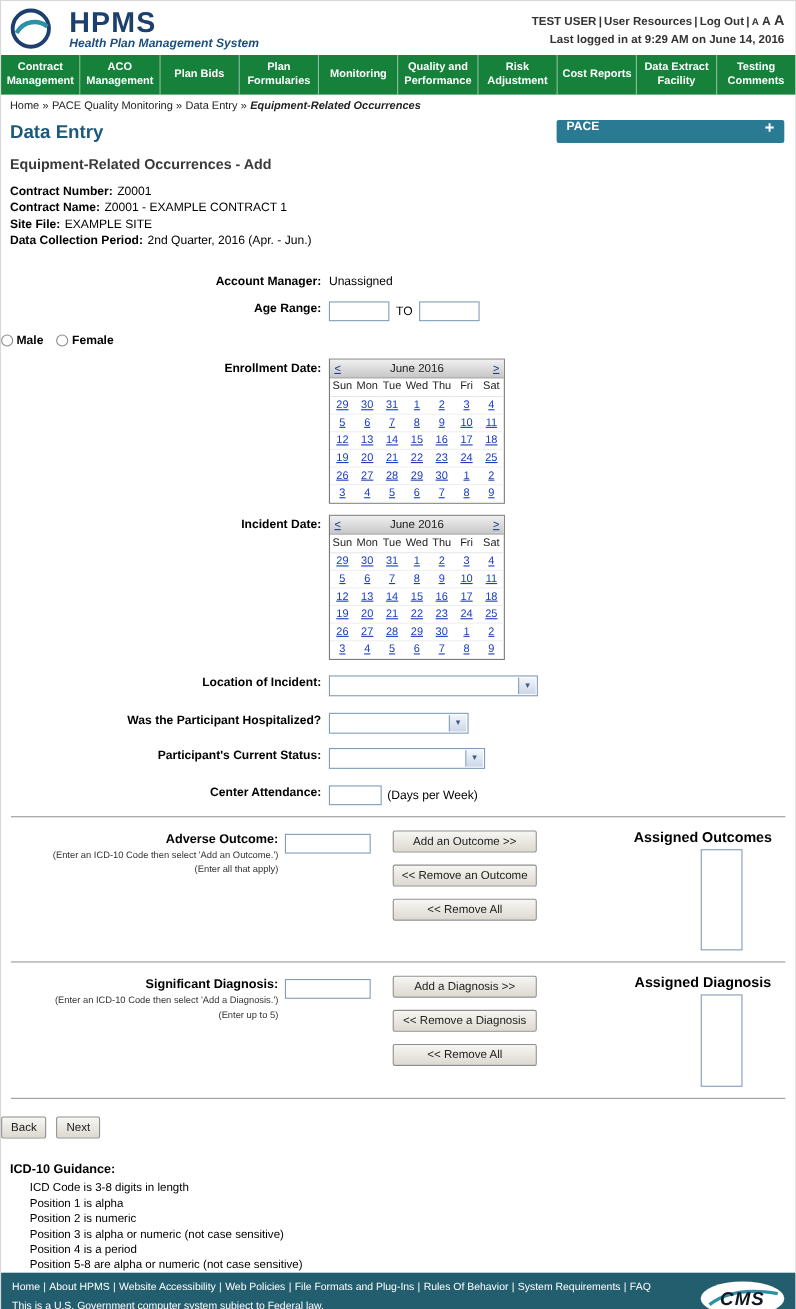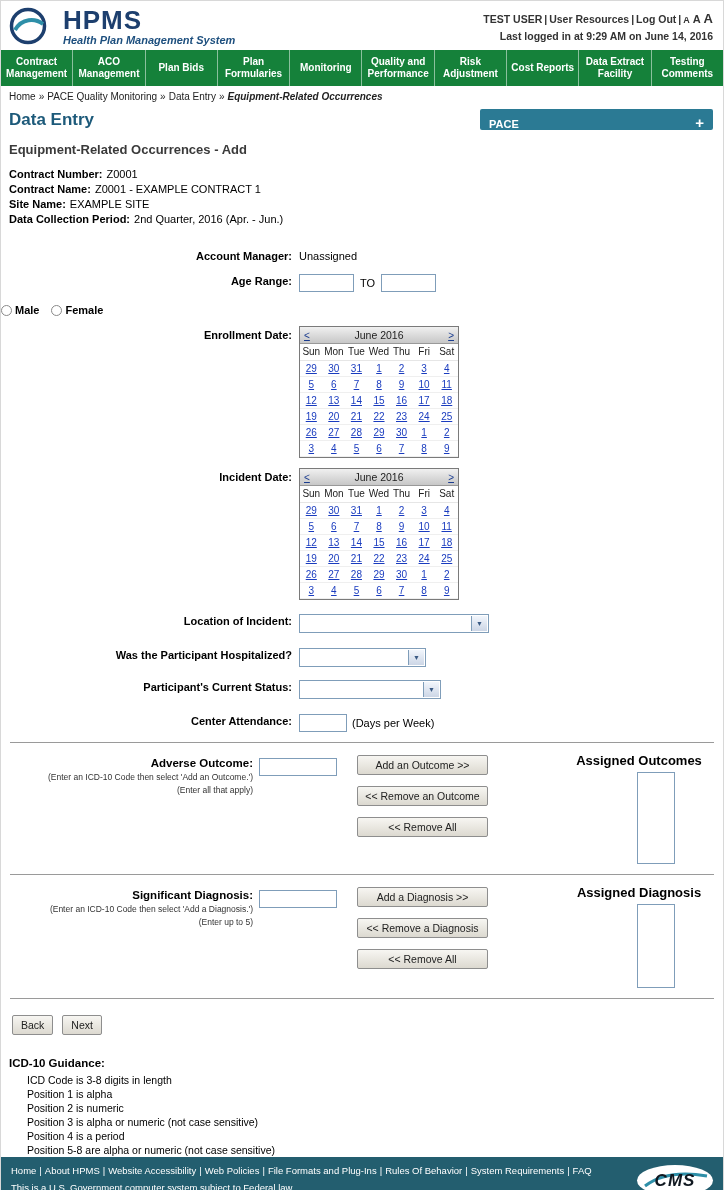--- a/index.html
+++ b/index.html
@@ -28,21 +28,21 @@
 
   
   .breadcrumb { font-size:10px; color:#222; padding:5px 8px 3px; }
   .crumb { cursor:pointer; }
   .crumb.last { font-weight:bold; font-style:italic; cursor:default; }
   .bsep { margin:0 3px; }
 
   
   .titlebar { display:flex; justify-content:space-between; align-items:center; padding:4px 10px 2px 8px; }
   .page-title { font-size:17px; font-weight:bold; color:#1d5a7a; }
-  .pace-bar { width:233px; height:21px; background:#2b7a94; color:#fff; display:flex; align-items:flex-end;
+  .pace-bar { width:207px; height:21px; background:#2b7a94; color:#fff; display:flex; align-items:flex-start;
               justify-content:space-between; padding:0 9px; font-size:11px; font-weight:bold; border-radius:2px; cursor:pointer; }
   .pace-plus { font-size:15px; line-height:15px; }
 
   .section-title { font-size:13px; font-weight:bold; color:#3a3a3a; padding:10px 8px 0; }
 
   .contract-info { padding:10px 8px 0; font-size:11px; line-height:15px; }
   .contract-info b { margin-right:4px; }
 
   
   .form { margin-top:20px; }
@@ -86,21 +86,21 @@
   .io-buttons { margin-left:20px; display:flex; flex-direction:column; gap:11px; padding-top:2px; }
   .gbtn { width:131px; background:linear-gradient(#f7f6f2,#dcd9d0); border:1px solid #8e8e8e; border-radius:2px;
           font-size:10.5px; padding:3px 0; font-family:inherit; cursor:pointer; color:#222; }
   .io-assigned { margin-left:auto; width:152px; }
   .io-assigned-label { font-weight:bold; font-size:13px; text-align:center; }
   .listbox { width:38px; border:1px solid #7f9db9; background:#fff; margin:4px 0 0 74px; }
   .lb-outcomes { height:92px; }
   .lb-diagnosis { height:84px; }
 
   
-  .actions { padding:0 11px; margin-top:6px; display:flex; gap:9px; }
+  .actions { padding:0 0; margin-top:6px; display:flex; gap:9px; }
   .sbtn { min-width:38px; background:linear-gradient(#f7f6f2,#dcd9d0); border:1px solid #8e8e8e; border-radius:2px;
           font-size:10.5px; padding:3px 8px; font-family:inherit; cursor:pointer; color:#222; }
 
   
   .guidance { padding:0 8px; margin-top:22px; }
   .guidance-title { font-weight:bold; font-size:11.5px; margin-bottom:4px; }
   .guidance-line { margin-left:18px; line-height:14px; font-size:10.5px; }
 
   
   .footer { margin-top:auto; background:#235e6f; color:#fff; padding:8px 10px 10px; position:relative; font-size:9.5px; min-height:46px; }
@@ -158,21 +158,21 @@
       <span>PACE</span>
       <span class="pace-plus">+</span>
     </div>
   </div>
 
   <h2 class="section-title">Equipment-Related Occurrences - Add</h2>
 
   <div class="contract-info">
     <div><b>Contract Number:</b><span>Z0001</span></div>
     <div><b>Contract Name:</b><span>Z0001 - EXAMPLE CONTRACT 1</span></div>
-    <div><b>Site Name:</b><span>EXAMPLE SITE</span></div>
+    <div><b>Site File:</b><span>EXAMPLE SITE</span></div>
     <div><b>Data Collection Period:</b><span>2nd Quarter, 2016 (Apr. - Jun.)</span></div>
   </div>
 
   <div class="form">
 
     <div class="frow">
       <div class="flabel">Account Manager:</div>
       <div class="fctrl">
           <span>Unassigned</span>
         </div>

